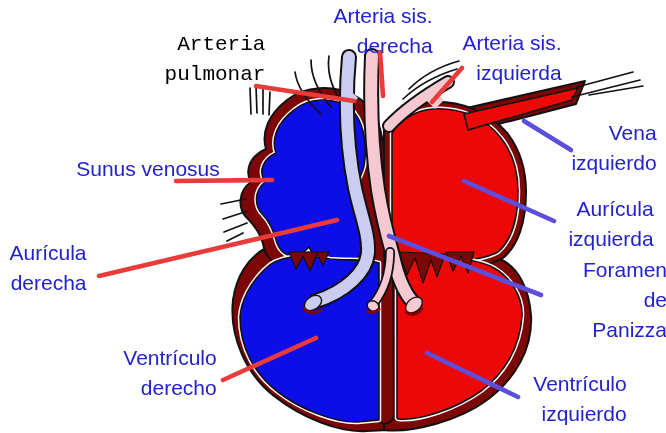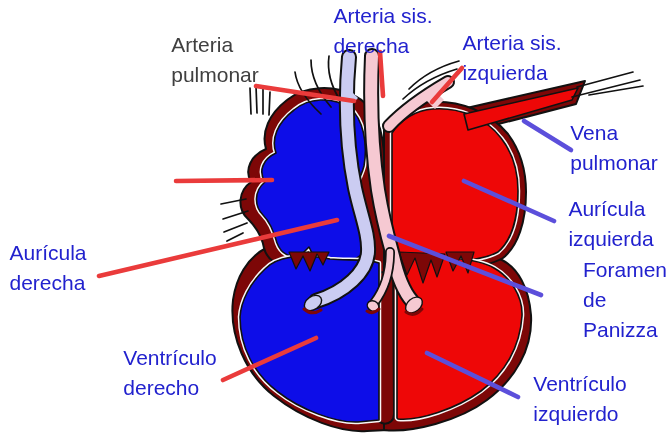--- a/index.html
+++ b/index.html
@@ -3,21 +3,21 @@
 <meta charset="utf-8">
 <style>
   html,body{margin:0;padding:0;background:#fff;}
   .stage{
     position:relative;width:666px;height:433px;background:#fff;overflow:hidden;
     font-family:"Liberation Sans","DejaVu Sans",sans-serif;
   }
   .stage svg{position:absolute;left:0;top:0;}
   .label{
     position:absolute;transform:translate(-50%,-50%);
-    font-size:21px;line-height:30px;text-align:left;white-space:pre-line;
+    font-size:21px;line-height:30px;text-align:right;white-space:pre-line;
     user-select:none;
   }
   
   .wall   {stroke:#111;stroke-width:2;stroke-linejoin:round;}
   .halo   {fill:none;stroke:#f8f8f8;stroke-width:4.5;stroke-linejoin:round;}
   .chamber{stroke:#111;stroke-width:1.6;stroke-linejoin:round;}
   .valve  {stroke:#111;stroke-width:1.2;stroke-linejoin:round;}
   .band-u {fill:none;stroke:#111;stroke-linecap:round;}
   .band-c {fill:none;stroke-linecap:round;}
   .thin   {fill:none;stroke:#111;stroke-width:1.7;stroke-linecap:round;}
@@ -116,28 +116,29 @@
       <line class="leader" x1="176" y1="181" x2="272" y2="180" stroke="#EA3B3B"></line>
       <line class="leader" x1="99" y1="276" x2="337" y2="220" stroke="#EA3B3B"></line>
       <line class="leader" x1="223" y1="380" x2="316" y2="338" stroke="#EA3B3B"></line>
       <line class="leader" x1="571" y1="150" x2="524" y2="121" stroke="#5C4FDB"></line>
       <line class="leader" x1="554" y1="221" x2="464" y2="181" stroke="#5C4FDB"></line>
       <line class="leader" x1="541" y1="295" x2="389" y2="236" stroke="#5C4FDB"></line>
       <line class="leader" x1="518" y1="397" x2="427" y2="353" stroke="#5C4FDB"></line>
     </g>
   </svg>
 
-  <div class="label" style="left: 215px; top: 60px; color: #404040;">Arteria
+  <div class="label" style="left: 215px; top: 60px; color: #000000; font-family: Liberation Mono, monospace;">Arteria
 pulmonar</div>
   <div class="label" style="left: 383px; top: 31px; color: rgb(34, 34, 206);">Arteria sis.
 derecha</div>
   <div class="label" style="left: 512px; top: 58px; color: rgb(34, 34, 206);">Arteria sis.
 izquierda</div>
   <div class="label" style="left: 614px; top: 148px; color: rgb(34, 34, 206);">Vena
-pulmonar</div>
+izquierdo</div>
+  <div class="label" style="left: 148px; top: 169px; color: rgb(34, 34, 206);">Sunus venosus</div>
   <div class="label" style="left: 48px; top: 268px; color: rgb(34, 34, 206);">Aurícula
 derecha</div>
   <div class="label" style="left: 611px; top: 224px; color: rgb(34, 34, 206);">Aurícula
 izquierda</div>
   <div class="label" style="left: 625px; top: 300px; color: rgb(34, 34, 206);">Foramen
 de Panizza</div>
   <div class="label" style="left: 170px; top: 373px; color: rgb(34, 34, 206);">Ventrículo
 derecho</div>
   <div class="label" style="left: 580px; top: 399px; color: rgb(34, 34, 206);">Ventrículo
 izquierdo</div>

